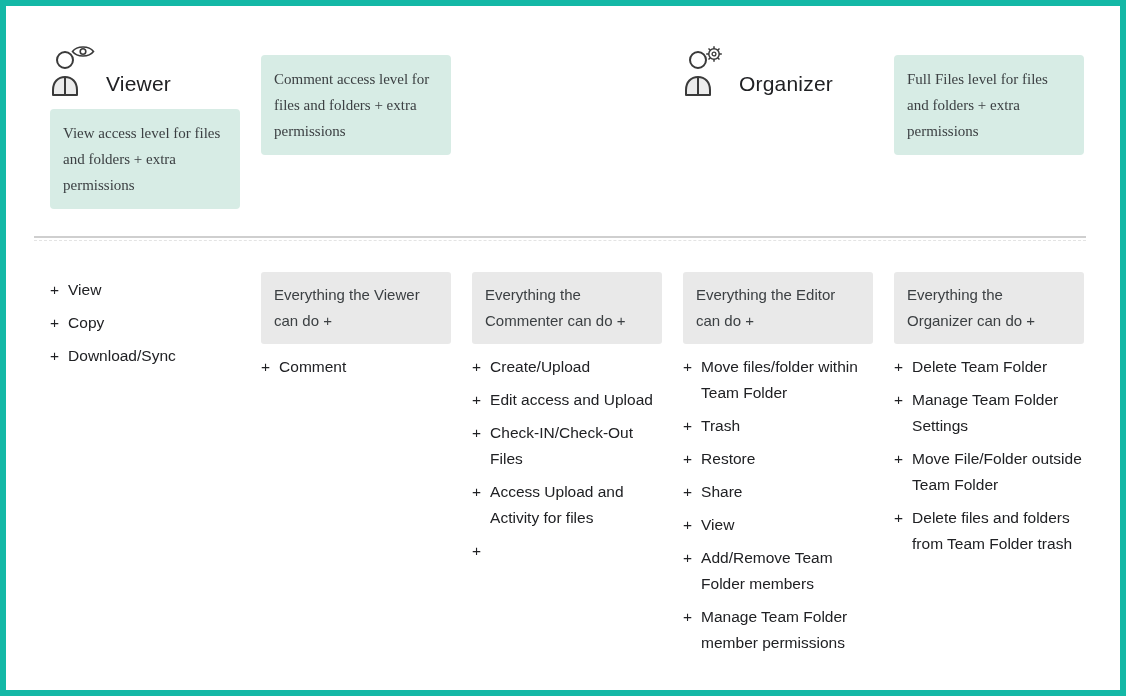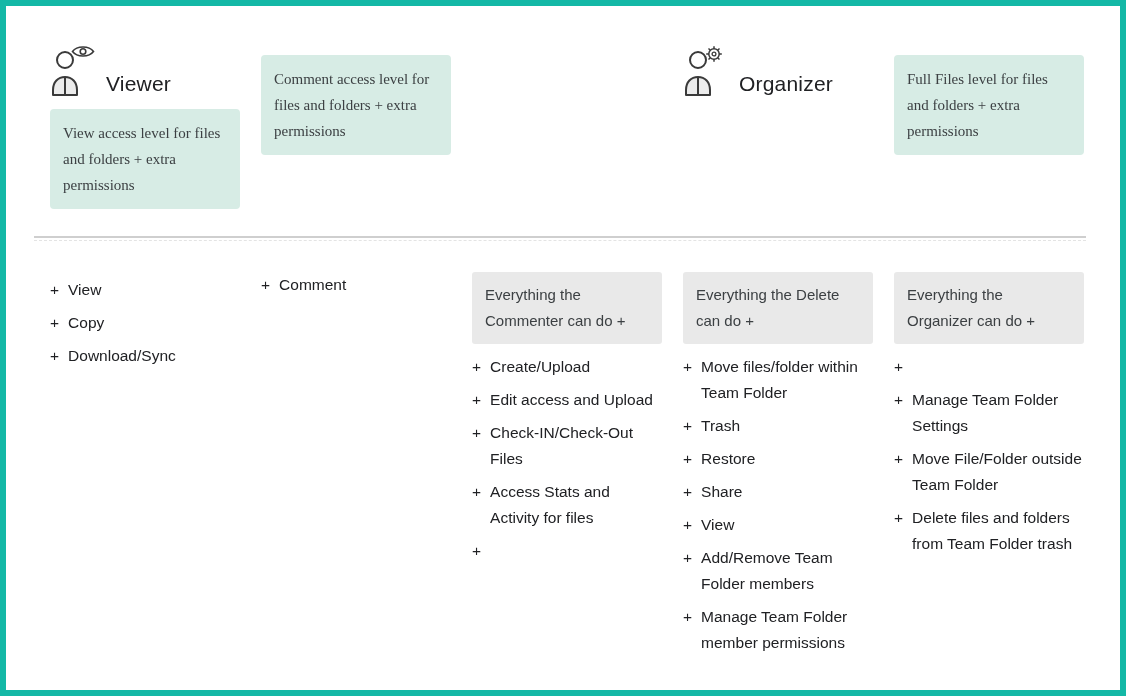--- a/index.html
+++ b/index.html
@@ -128,20 +128,21 @@
         <span class="plus">+</span>
         <span>Copy</span>
       </div>
       <div class="perm-item">
         <span class="plus">+</span>
         <span>Download/Sync</span>
       </div>
     </div>
 
     <div>
+      <div class="inherit-box">Everything the Viewer can do +</div>
       <div class="perm-item">
         <span class="plus">+</span>
         <span>Comment</span>
       </div>
     </div>
 
     <div>
       <div class="inherit-box">Everything the Commenter can do +</div>
       <div class="perm-item">
         <span class="plus">+</span>
@@ -150,29 +151,29 @@
       <div class="perm-item">
         <span class="plus">+</span>
         <span>Edit access and Upload</span>
       </div>
       <div class="perm-item">
         <span class="plus">+</span>
         <span>Check-IN/Check-Out Files</span>
       </div>
       <div class="perm-item">
         <span class="plus">+</span>
-        <span>Access Stats and Activity for files</span>
-      </div>
-      <div class="perm-item">
-        <span class="plus">+</span>
-      </div>
-    </div>
-
-    <div>
-      <div class="inherit-box">Everything the Delete can do +</div>
+        <span>Access Upload and Activity for files</span>
+      </div>
+      <div class="perm-item">
+        <span class="plus">+</span>
+      </div>
+    </div>
+
+    <div>
+      <div class="inherit-box">Everything the Editor can do +</div>
       <div class="perm-item">
         <span class="plus">+</span>
         <span>Move files/folder within Team Folder</span>
       </div>
       <div class="perm-item">
         <span class="plus">+</span>
         <span>Trash</span>
       </div>
       <div class="perm-item">
         <span class="plus">+</span>
@@ -193,20 +194,21 @@
       <div class="perm-item">
         <span class="plus">+</span>
         <span>Manage Team Folder member permissions</span>
       </div>
     </div>
 
     <div>
       <div class="inherit-box">Everything the Organizer can do +</div>
       <div class="perm-item">
         <span class="plus">+</span>
+        <span>Delete Team Folder</span>
       </div>
       <div class="perm-item">
         <span class="plus">+</span>
         <span>Manage Team Folder Settings</span>
       </div>
       <div class="perm-item">
         <span class="plus">+</span>
         <span>Move File/Folder outside Team Folder</span>
       </div>
       <div class="perm-item">

